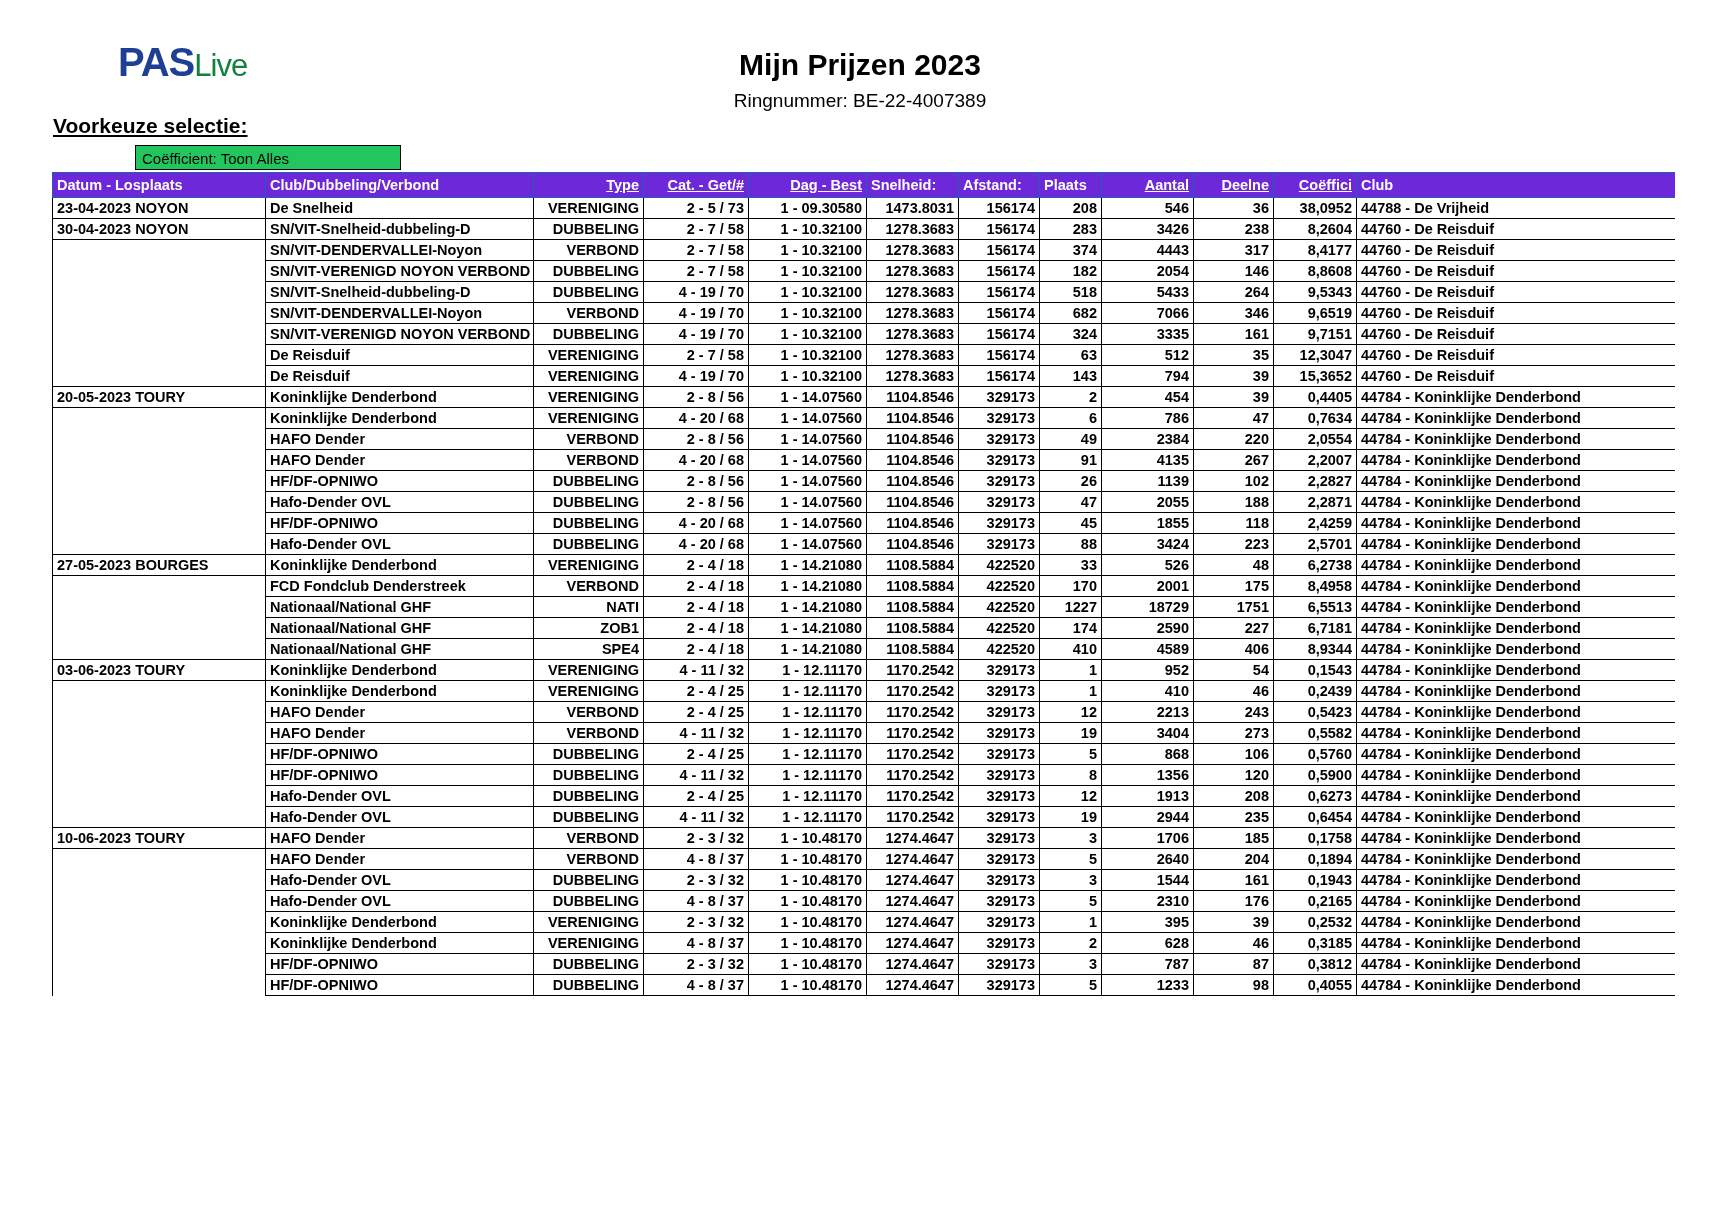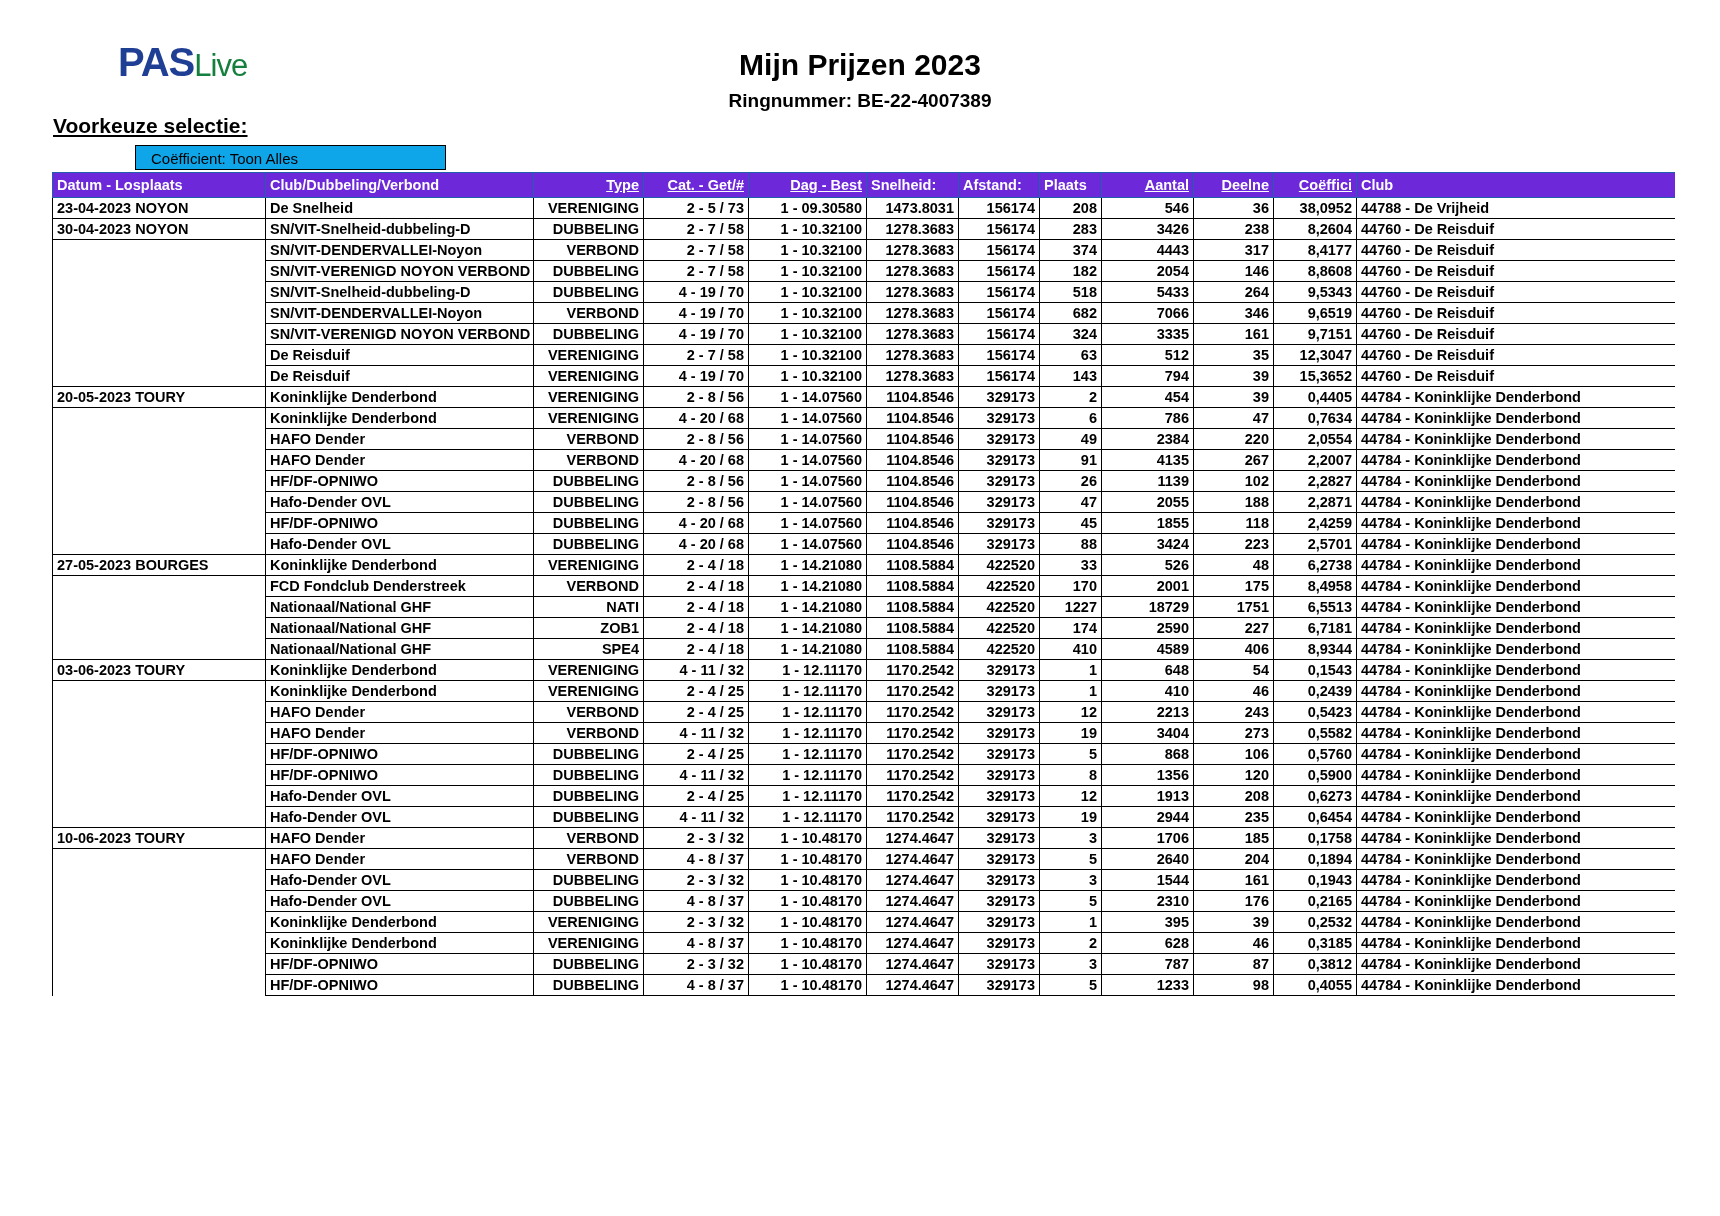--- a/index.html
+++ b/index.html
@@ -37,45 +37,45 @@
     top: 48px;
     text-align: center;
   }
   .doc-title {
     font-size: 30px;
     font-weight: bold;
     margin: 0 0 8px 0;
   }
   .doc-sub {
     font-size: 19px;
-    font-weight: bold;
+    font-weight: normal;
     margin: 0;
   }
 
   .pref-label {
     position: absolute;
     left: 45px;
     top: 114px;
     font-size: 21px;
     font-weight: bold;
     text-decoration: underline;
     margin-left: 8px;
   }
 
   .coef-box {
     position: absolute;
     left: 135px;
     top: 145px;
-    width: 311px;
+    width: 266px;
     height: 25px;
     border: 1px solid #000;
-    background: #0ea5e9;
+    background: #22c55e;
     font-size: 15px;
     line-height: 25px;
-    padding-left: 15px;
+    padding-left: 6px;
     box-sizing: border-box;
     white-space: nowrap;
   }
 
   
   .table-wrap {
     position: absolute;
     left: 52px;
     top: 172px;
     width: 1623px;
@@ -484,21 +484,21 @@
         </tr>
         <tr>
           <td class="">03-06-2023 TOURY</td>
           <td class="">Koninklijke Denderbond</td>
           <td class="r">VERENIGING</td>
           <td class="r">4 - 11 / 32</td>
           <td class="r">1 - 12.11170</td>
           <td class="r">1170.2542</td>
           <td class="r">329173</td>
           <td class="r">1</td>
-          <td class="r">648</td>
+          <td class="r">952</td>
           <td class="r">54</td>
           <td class="r">0,1543</td>
           <td class="">44784 - Koninklijke Denderbond</td>
         </tr>
         <tr>
           <td class=" blank"></td>
           <td class="">Koninklijke Denderbond</td>
           <td class="r">VERENIGING</td>
           <td class="r">2 - 4 / 25</td>
           <td class="r">1 - 12.11170</td>

